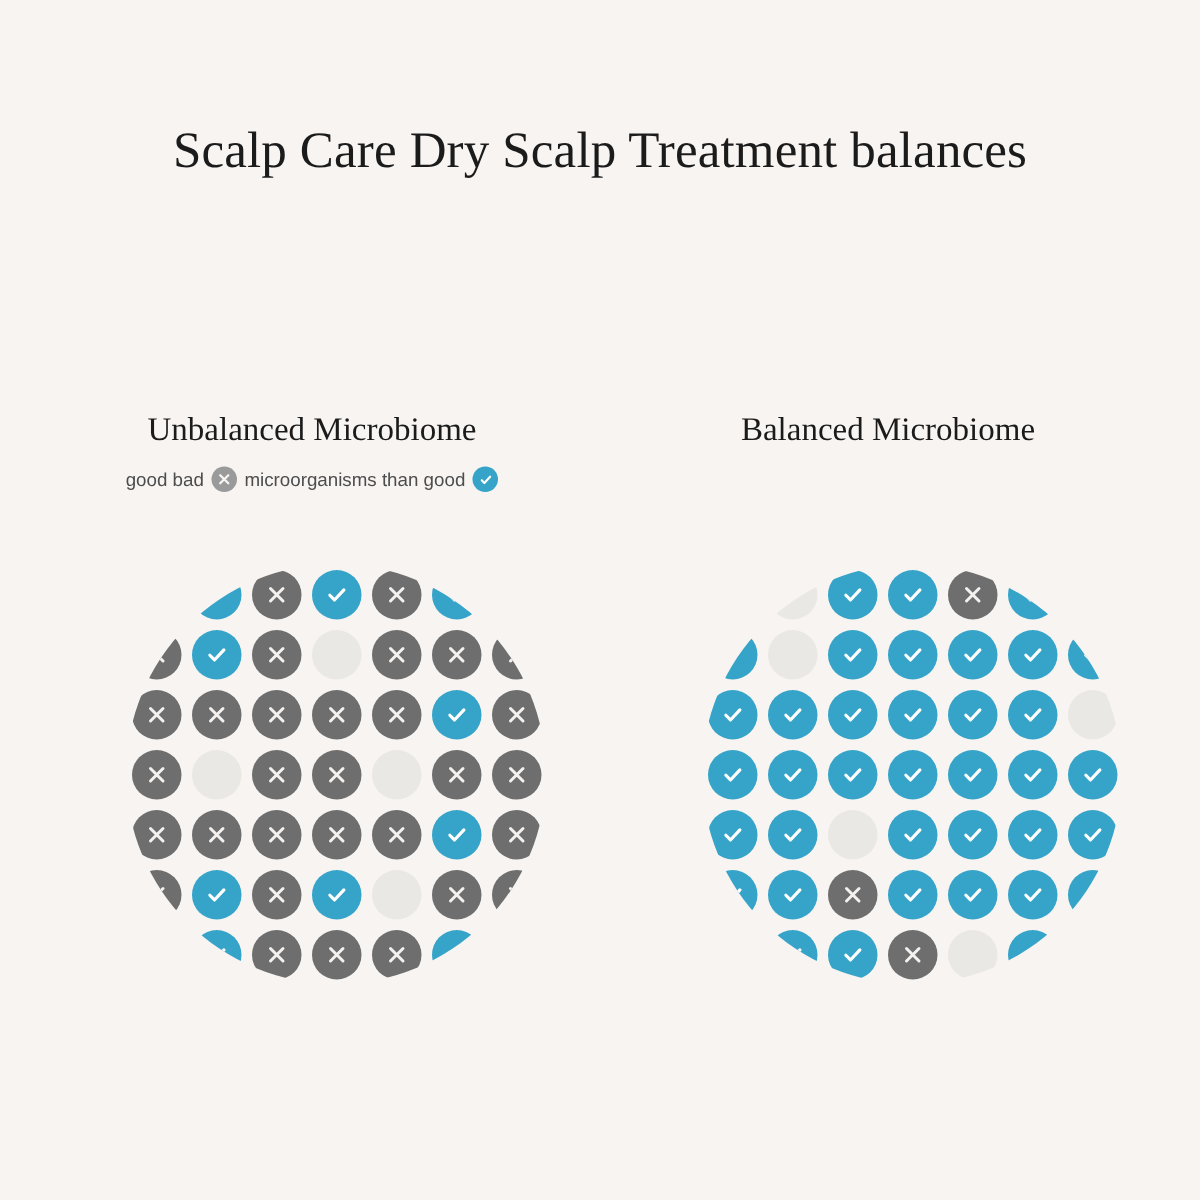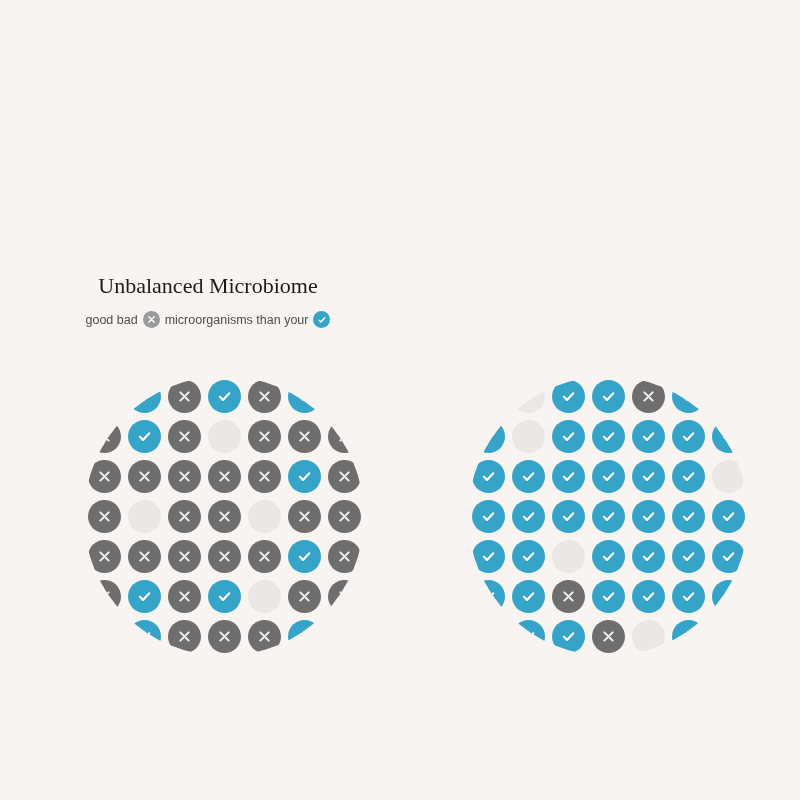--- a/index.html
+++ b/index.html
@@ -106,32 +106,33 @@
   }
   .dot.bad   { background: #6e6e6e; }
   .dot.good  { background: #35a4c8; }
   .dot.empty { background: #e9e8e5; }
   .dot svg { display: block; }
 </style>
 </head>
 <body>
 
 <div id="title-block">
+  <div class="title-line">Scalp Care Dry Scalp Treatment balances</div>
 </div>
 
 <div class="panel" id="panel-unbalanced">
   <div class="panel-title">Unbalanced Microbiome</div>
   <div class="panel-legend">
     <span class="legend-text">good bad</span>
     <span class="badge bad">
       <svg width="9" height="9" viewBox="0 0 10 10">
           <path d="M2 2 L8 8 M8 2 L2 8" stroke="#f8f4f2" stroke-width="1.7" stroke-linecap="round" fill="none"></path>
         </svg>
     </span>
-    <span class="legend-text">microorganisms than your</span>
+    <span class="legend-text">microorganisms than good</span>
     <span class="badge good">
       <svg width="10" height="10" viewBox="0 0 12 12">
           <path d="M2.6 6.2 L4.7 8.4 L9.3 3.4" stroke="#ffffff" stroke-width="1.7" stroke-linecap="round" stroke-linejoin="round" fill="none"></path>
         </svg>
     </span>
   </div>
 </div>
 
 <div class="dot-field" id="field-unbalanced">
   <div class="dot-grid">
@@ -341,20 +342,21 @@
       </div>
       <div class="dot good" style="left: 203.5px; top: 243.5px;">
         <svg width="17" height="17" viewBox="0 0 20 20">
           <path d="M4.6 10.4 L8.2 14.1 L15.6 6.2" stroke="#ffffff" stroke-width="2.5" stroke-linecap="round" stroke-linejoin="round" fill="none"></path>
         </svg>
       </div>
     </div>
 </div>
 
 <div class="panel" id="panel-balanced">
+  <div class="panel-title">Balanced Microbiome</div>
 </div>
 
 <div class="dot-field" id="field-balanced">
   <div class="dot-grid">
       <div class="dot empty" style="left: 43.5px; top: 3.5px;"></div>
       <div class="dot good" style="left: 83.5px; top: 3.5px;">
         <svg width="17" height="17" viewBox="0 0 20 20">
           <path d="M4.6 10.4 L8.2 14.1 L15.6 6.2" stroke="#ffffff" stroke-width="2.5" stroke-linecap="round" stroke-linejoin="round" fill="none"></path>
         </svg>
       </div>

